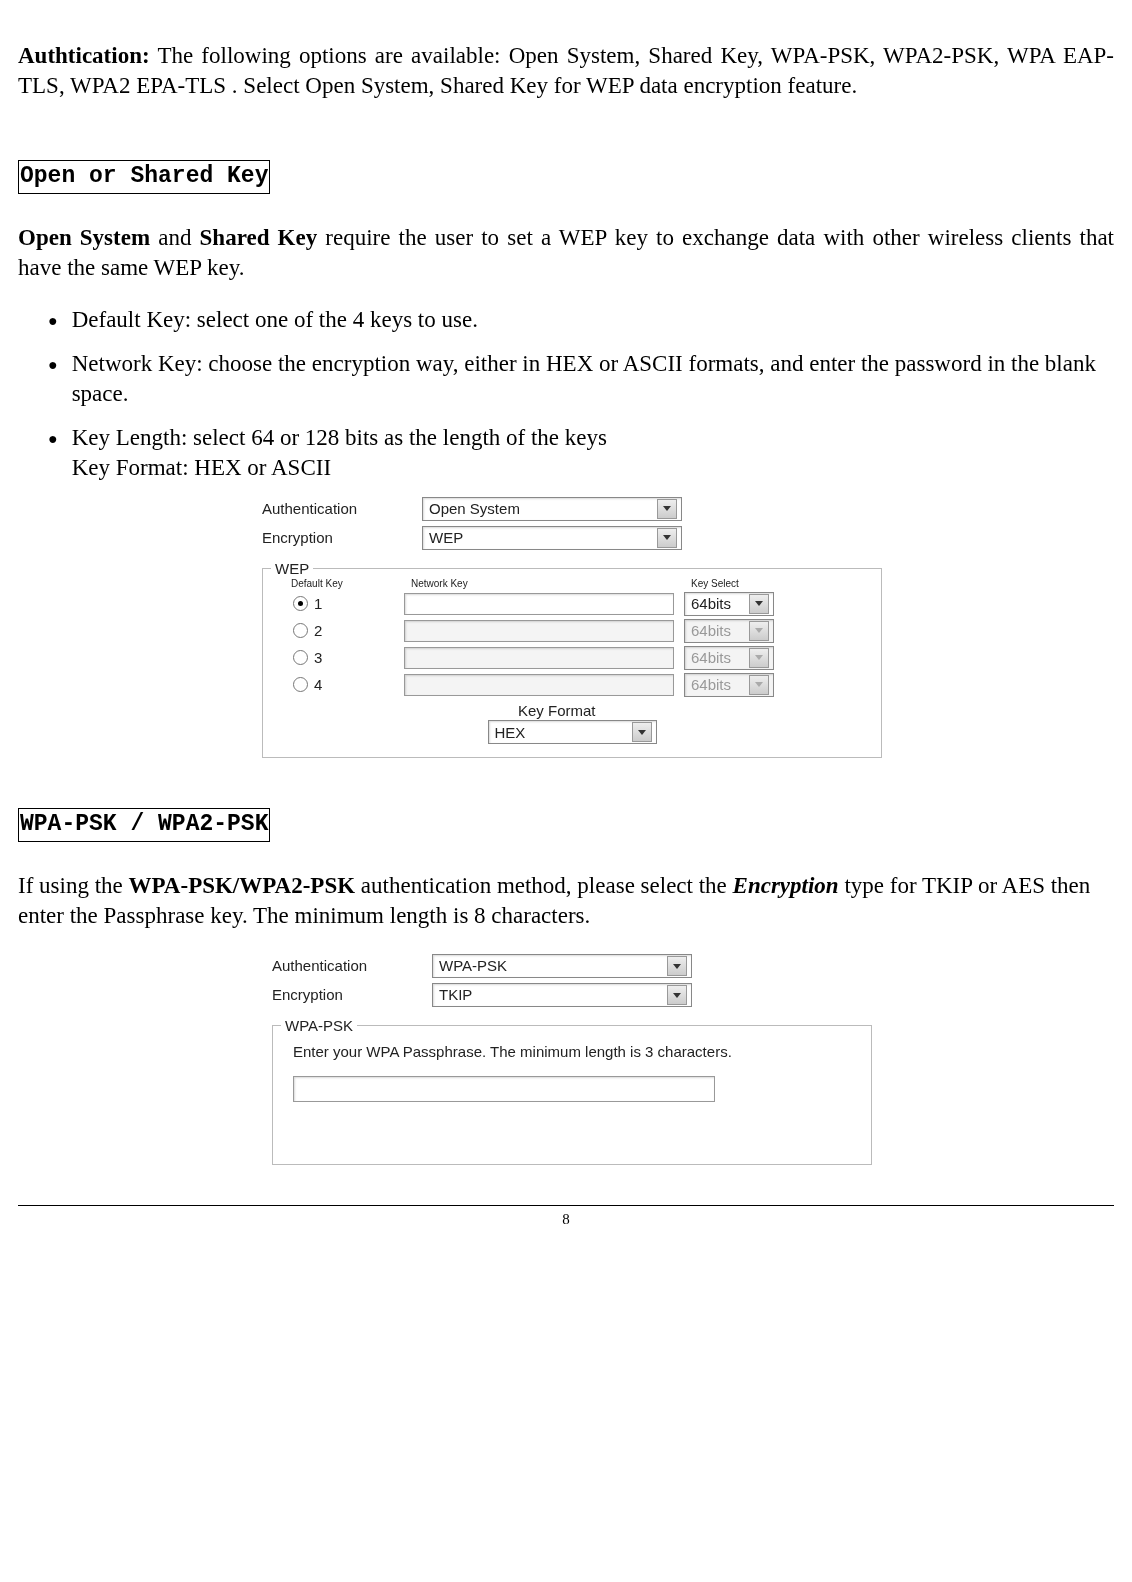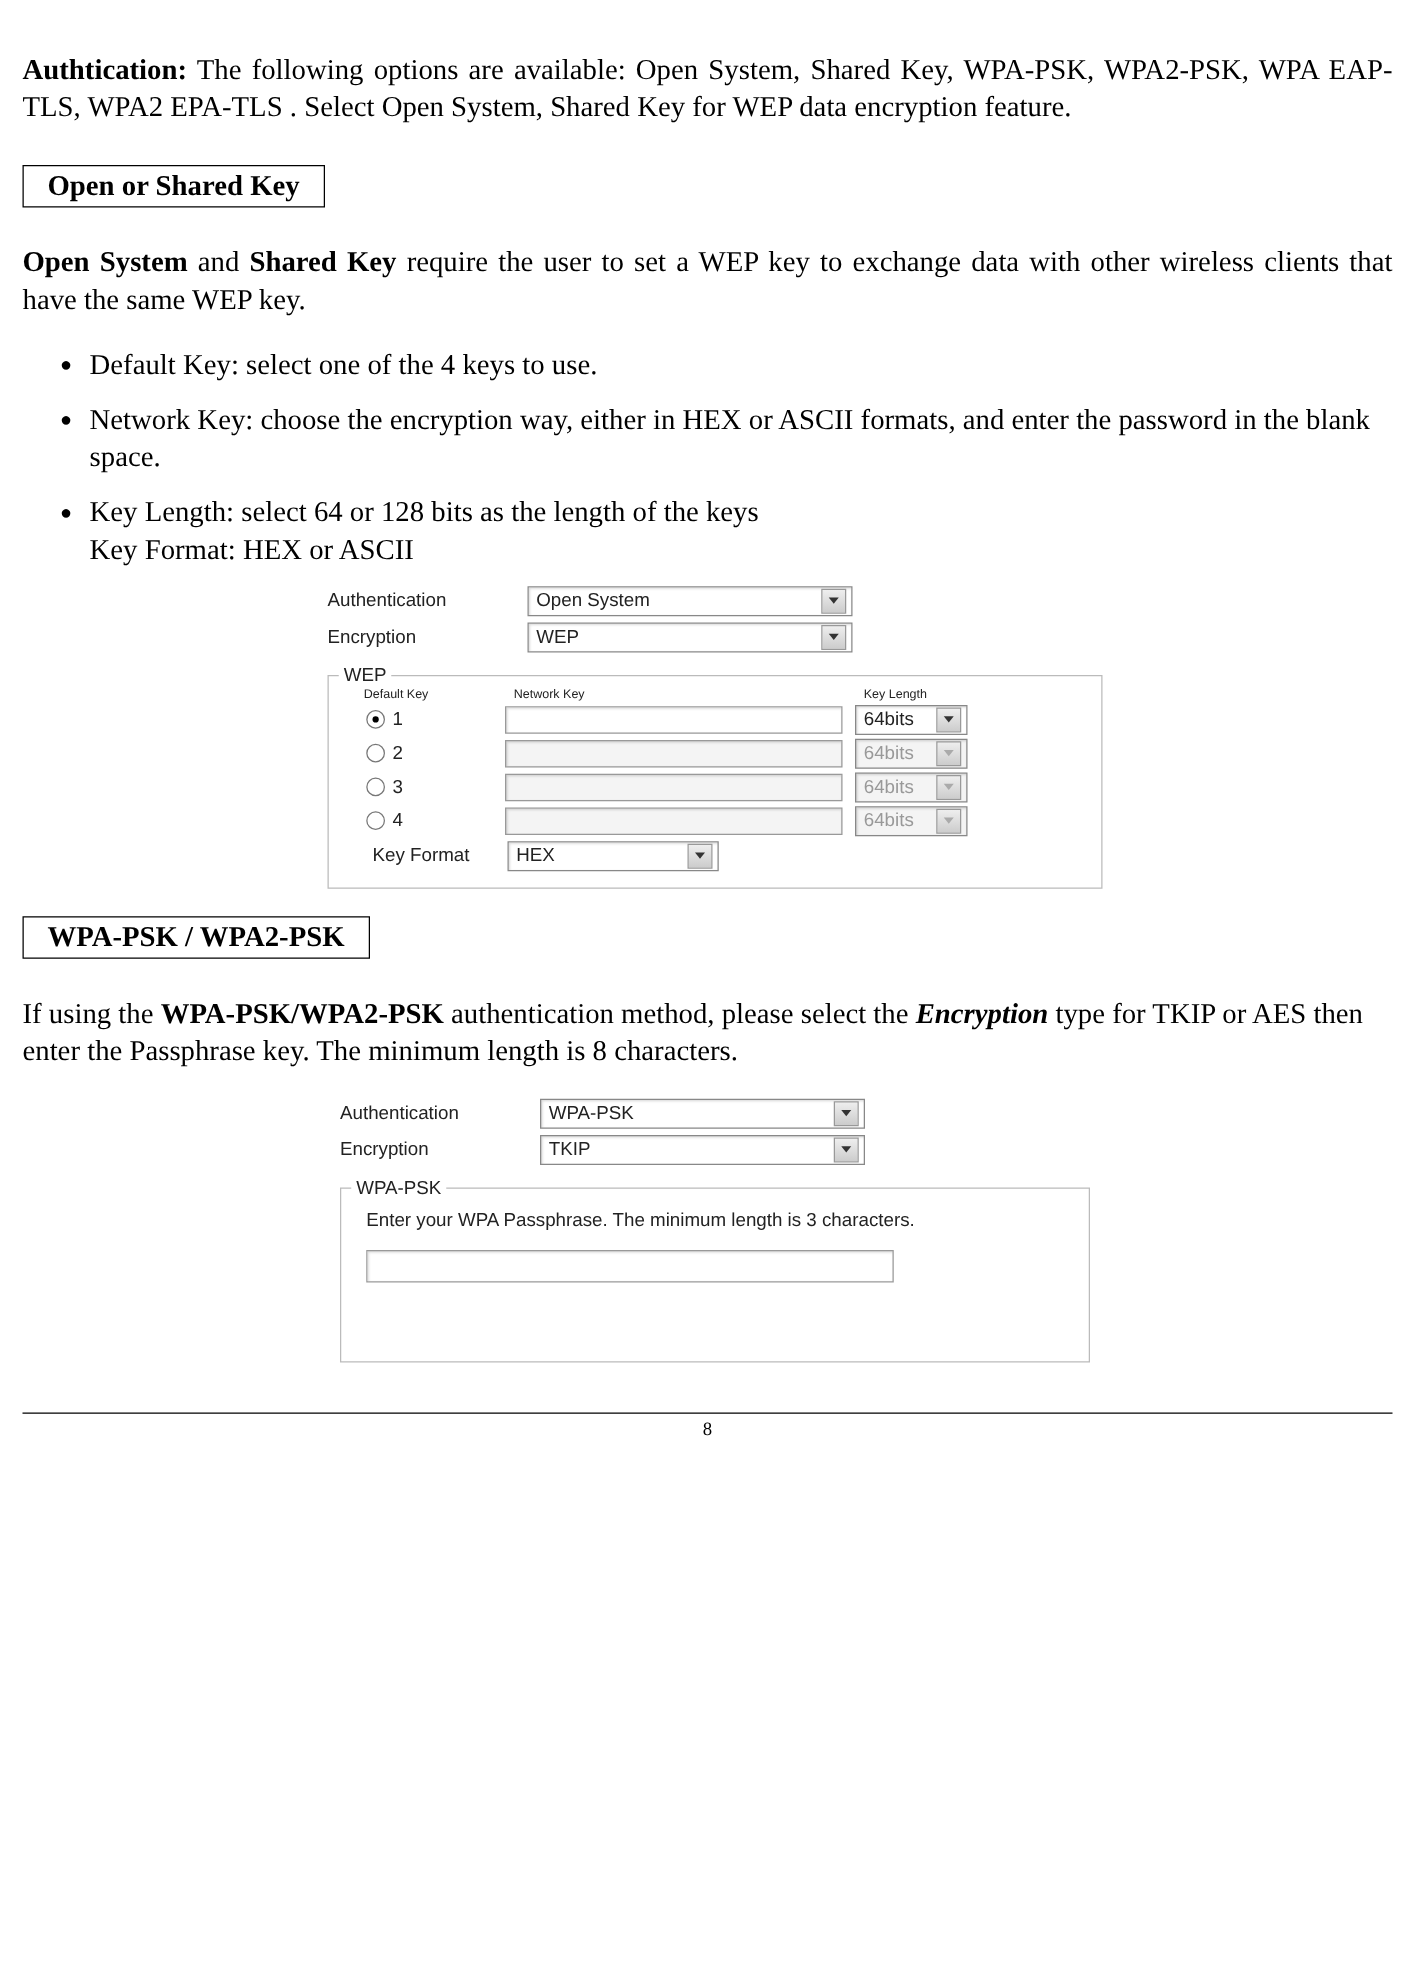--- a/index.html
+++ b/index.html
@@ -11,23 +11,24 @@
     background: #fff;
     color: #000;
     width: 1132px;
     box-sizing: border-box;
   }
   .justify { text-align: justify; }
   .section-title {
     display: inline-block;
     border: 1.5px solid #000;
     font-weight: bold;
-    padding: 1px 19px;
-    margin-top: 8px;
+    padding: 1px 1px;
+    margin-top: 36px;
     margin-bottom: 6px;
+    font-family: Liberation Mono, monospace;
   }
   .bullet-list {
     margin-top: 10px;
   }
   .bullet-item {
     display: flex;
     align-items: flex-start;
     margin-bottom: 14px;
     padding-left: 30px;
   }
@@ -185,21 +186,21 @@
         <span>WEP</span>
         <span class="sel-arrow"></span>
       </span>
     </div>
 
     <div class="fieldset">
       <span class="legend">WEP</span>
       <div class="wep-header">
         <span style="width:120px;padding-left:18px;">Default Key</span>
         <span style="width:280px;">Network Key</span>
-        <span style="width:110px;">Key Length</span>
+        <span style="width:110px;">Key Select</span>
       </div>
 
       <div class="wep-row">
         <span style="width:20px;"></span>
         <span class="radio checked"></span>
         <span style="width:90px;">1</span>
         <span class="text-input" style="width:270px;"></span>
         <span style="width:10px;"></span>
         <span class="select-box" style="width:90px;">
           <span>64bits</span>
@@ -233,21 +234,21 @@
         <span class="radio"></span>
         <span style="width:90px;">4</span>
         <span class="text-input" style="width:270px;background:#f4f4f4;"></span>
         <span style="width:10px;"></span>
         <span class="select-box disabled" style="width:90px;">
           <span>64bits</span>
           <span class="sel-arrow"></span>
         </span>
       </div>
 
-      <div class="wep-row" style="margin-top:4px;">
+      <div class="wep-row" style="margin-top:4px;flex-direction:column;">
         <span style="width:25px;"></span>
         <span style="width:108px;">Key Format</span>
         <span class="select-box" style="width:169px;">
           <span>HEX</span>
           <span class="sel-arrow"></span>
         </span>
       </div>
     </div>
   </div>
 </div>

